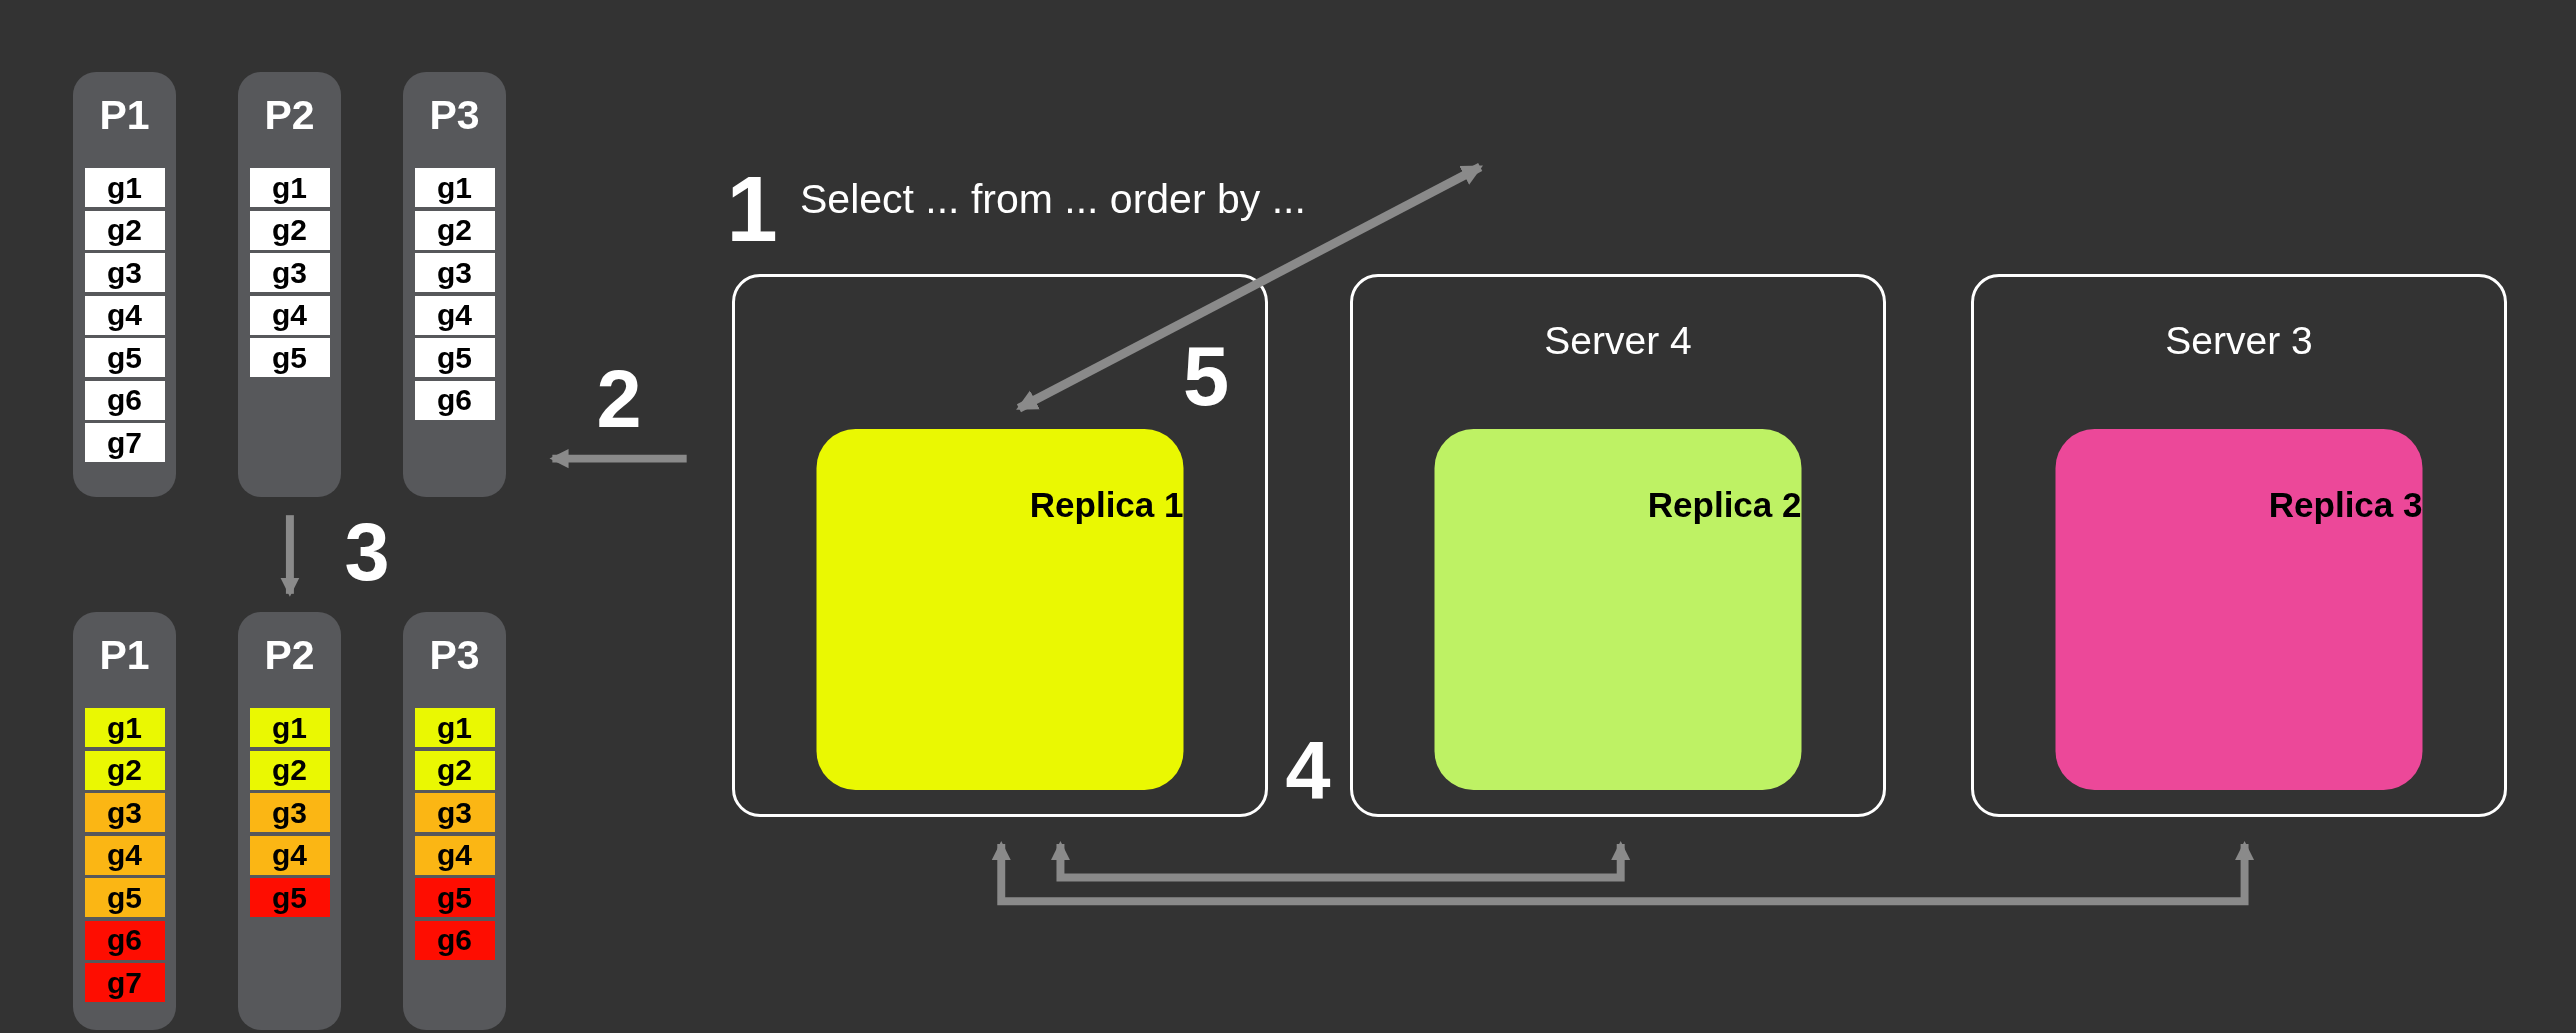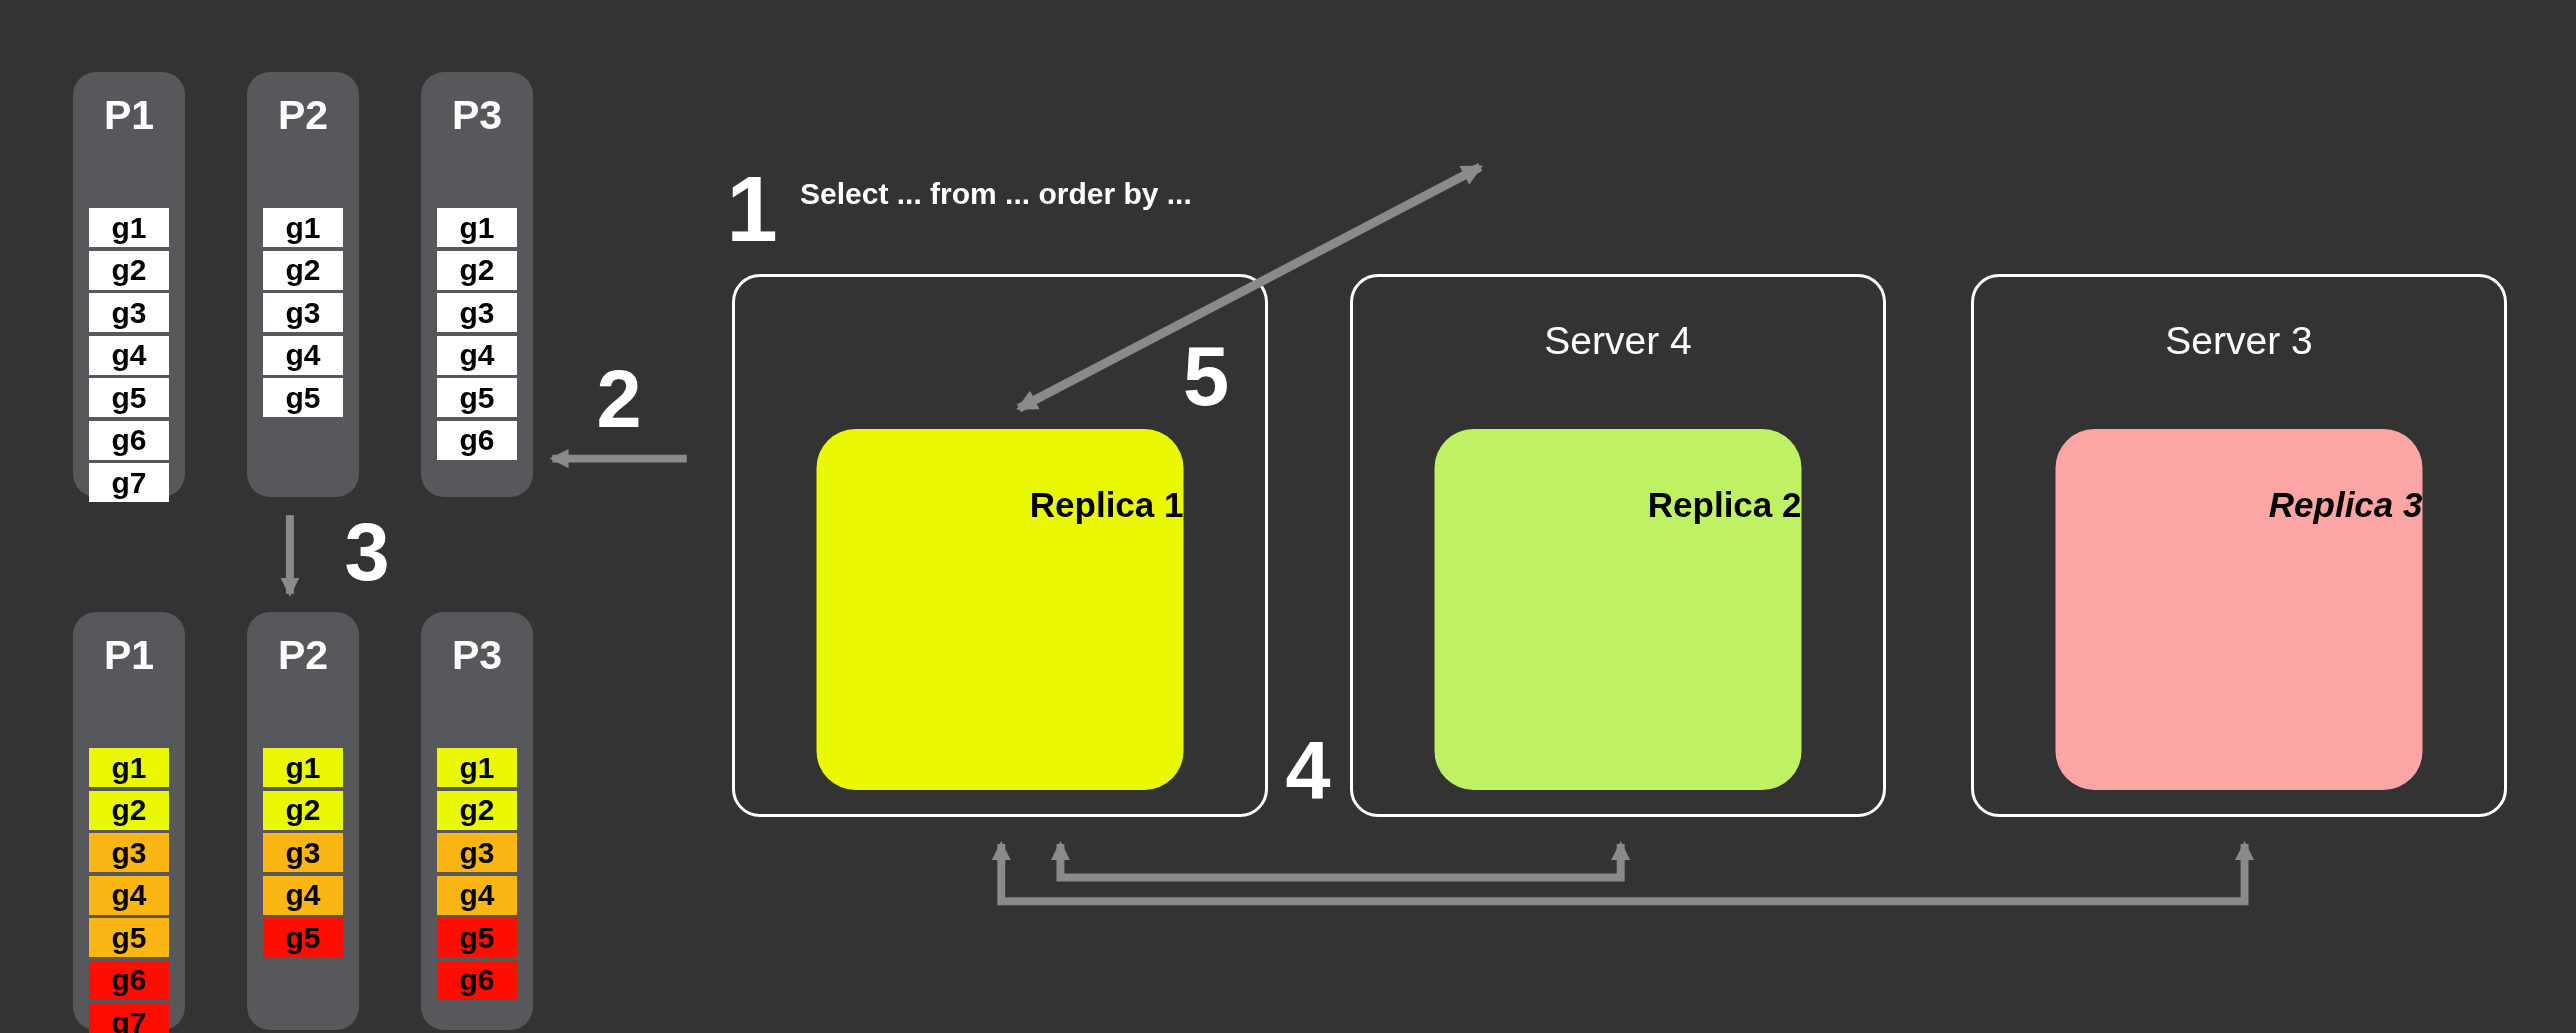--- a/index.html
+++ b/index.html
@@ -14,23 +14,23 @@
   svg.arrows{position:absolute;left:0;top:0;width:2576px;height:1033px;z-index:6;pointer-events:none;}
   .al{stroke:var(--arrow,#8A8A8A);fill:none;stroke-width:9;}
   .al.thick{stroke-width:10;}
   .ah{fill:var(--arrow,#8A8A8A);}
 
   
   .pset{position:absolute;display:flex;gap:62px;z-index:2;}
   .pset.top{left:73px;top:72px;}
   .pset.bottom{left:73px;top:612px;}
   .pcol{
-    width:112px;border-radius:23px;
+    width:103px;border-radius:23px;
     background:var(--pcol,#57585B);
-    display:flex;flex-direction:column;align-items:center;gap:40px;
+    display:flex;flex-direction:column;align-items:center;
   }
   .pset.top .pcol{height:425px;}
   .pset.bottom .pcol{height:418px;}
   .pcol-title{
     margin-top:23px;font-size:41px;font-weight:bold;color:#fff;line-height:1;
   }
   .gboxes{margin-top:32px;display:flex;flex-direction:column;gap:3.5px;}
   .gbox{
     width:80px;height:39px;display:flex;align-items:center;justify-content:center;
     font-size:30px;font-weight:bold;color:#000;background:#fff;
@@ -68,21 +68,21 @@
     position:absolute;transform:translate(-50%,-50%);
     color:#fff;font-weight:bold;line-height:1;z-index:7;
   }
   .n1{left:752px;top:209px;font-size:92px;}
   .n2{left:619px;top:399px;font-size:81px;}
   .n3{left:367px;top:552px;font-size:81px;}
   .n4{left:1308px;top:770px;font-size:81px;}
   .n5{left:1206px;top:376px;font-size:83px;}
   .query-text{
     position:absolute;left:800px;top:179px;
-    color:#fff;font-size:30px;font-weight:bold;line-height:1;z-index:7;
+    color:#fff;font-size:41px;font-weight:normal;line-height:1;z-index:7;
   }
 </style>
 </head>
 <body>
 
 <div class="canvas">
 
   <svg class="arrows" viewBox="0 0 2915 1169" xmlns="http://www.w3.org/2000/svg">
     <defs>
       <marker id="ah" viewBox="0 0 10 10" refX="8.5" refY="5" markerWidth="2.4" markerHeight="4.4" orient="auto-start-reverse">
@@ -181,19 +181,19 @@
     </div>
   </div>
   <div class="server" style="left:1350px">
     <div class="server-title">Server 4</div>
     <div class="replica" style="background: #bef264;">
       <div class="replica-label">Replica 2</div>
     </div>
   </div>
   <div class="server" style="left:1971px">
     <div class="server-title">Server 3</div>
-    <div class="replica" style="background: #fca5a5; font-style: italic;">
+    <div class="replica" style="background: #ec4899;">
       <div class="replica-label">Replica 3</div>
     </div>
   </div>
 
 </div>
 
 
 </body></html>

